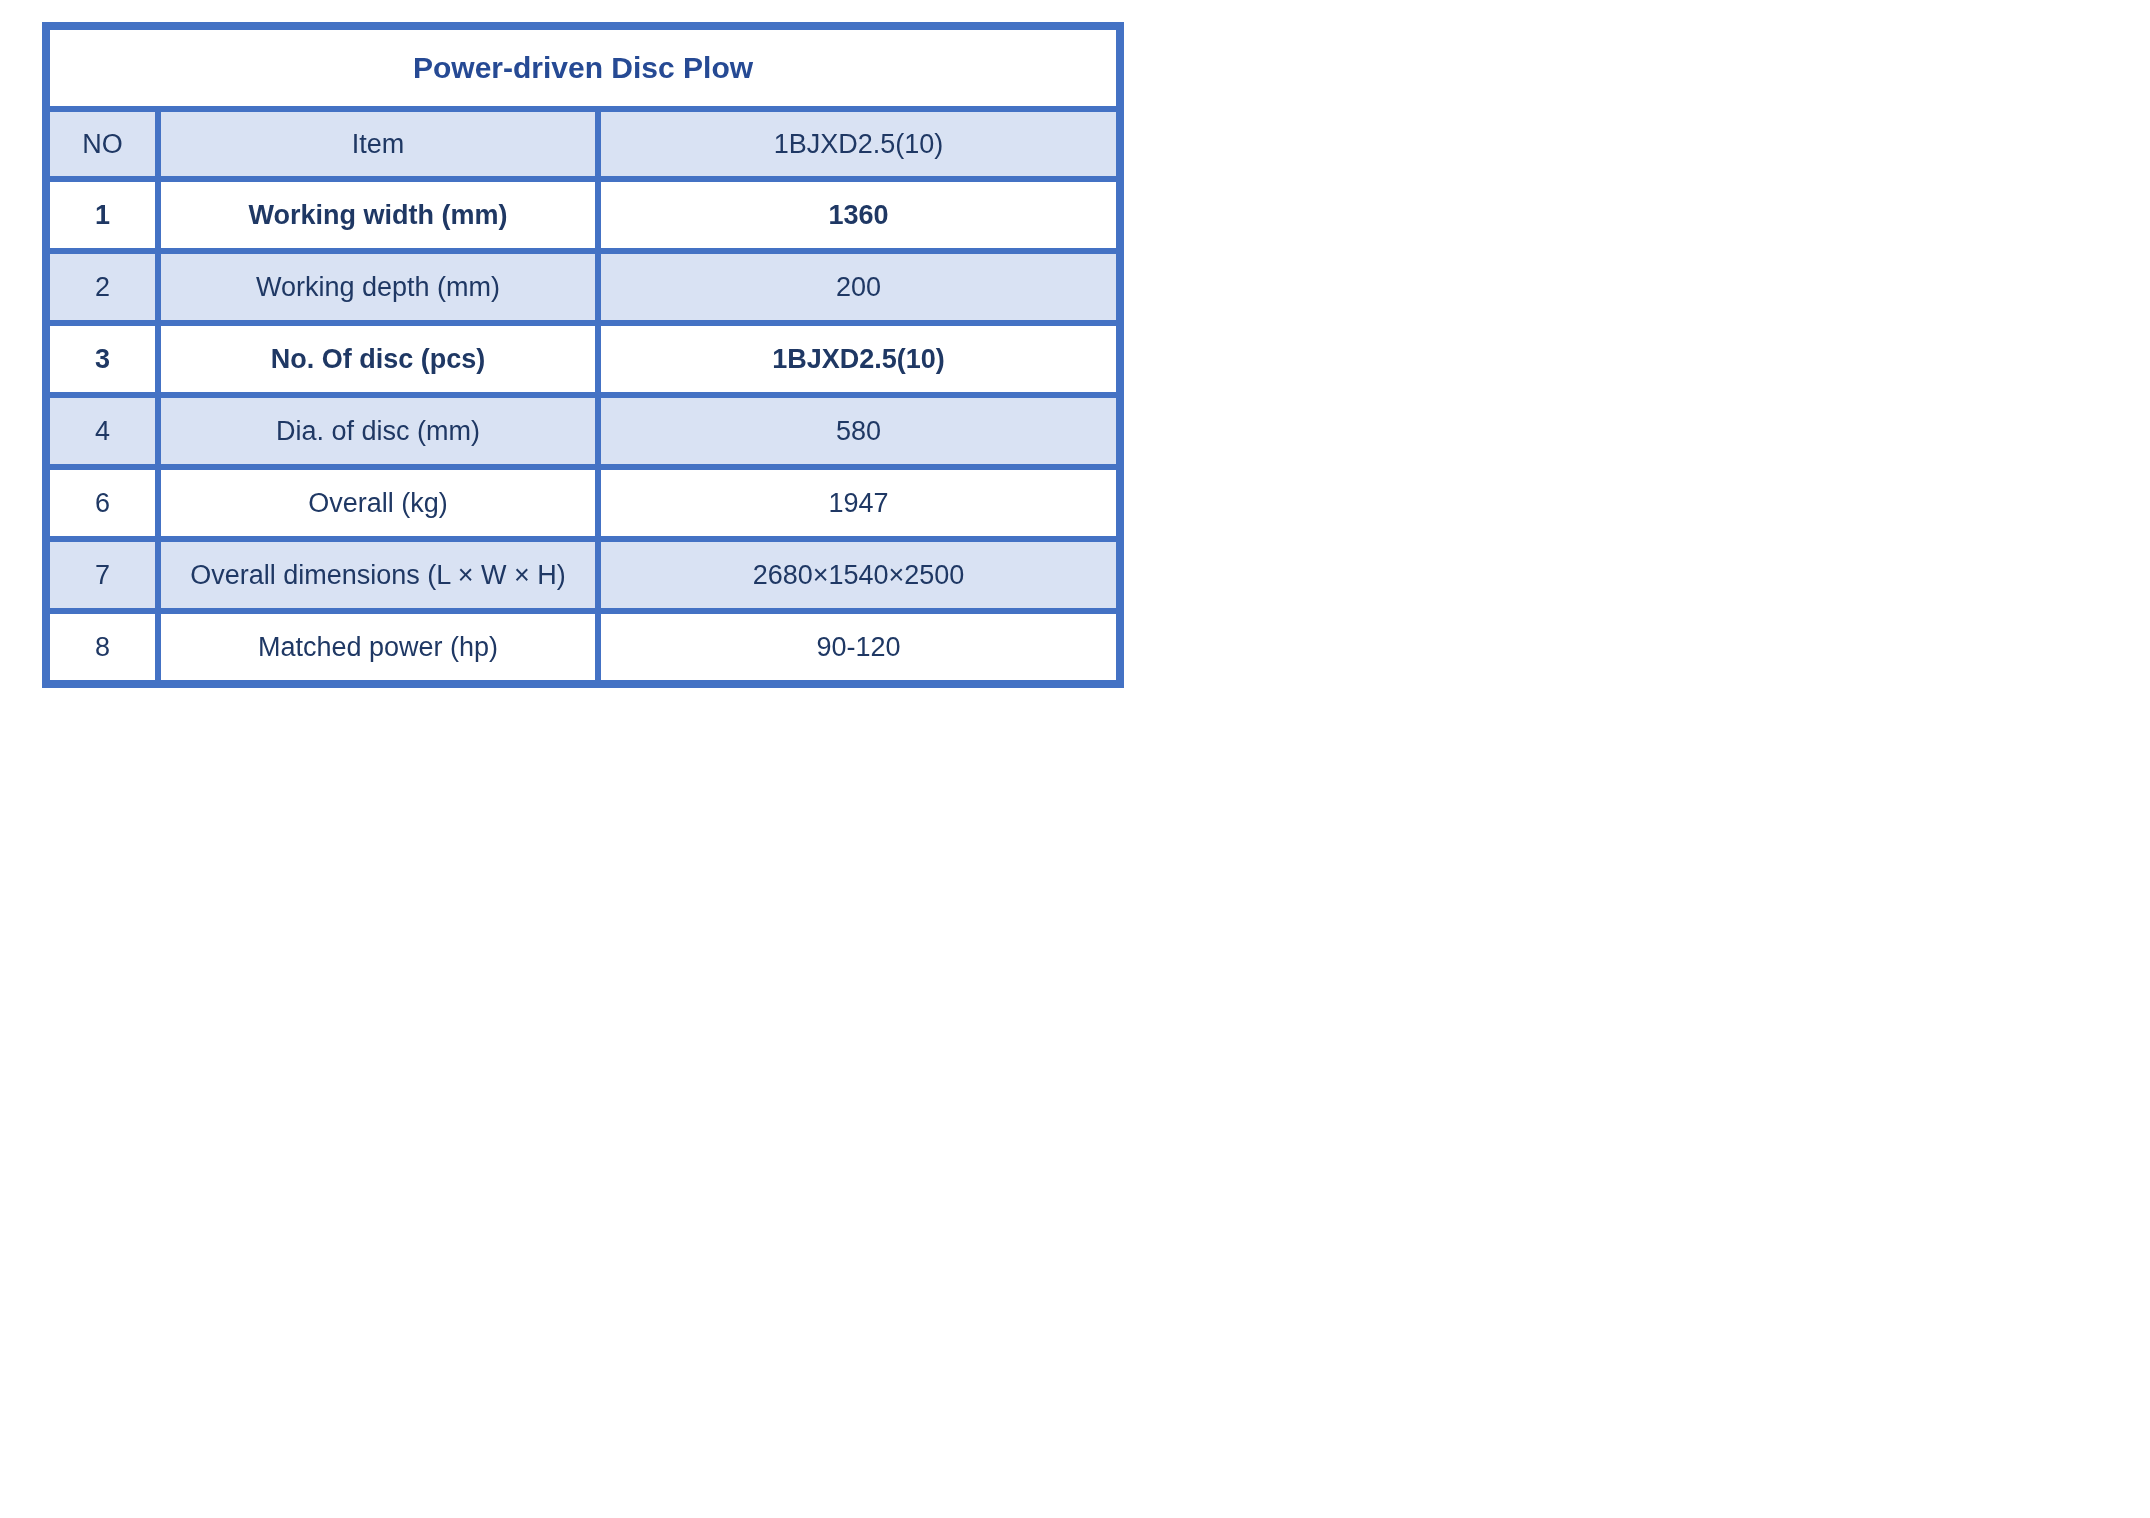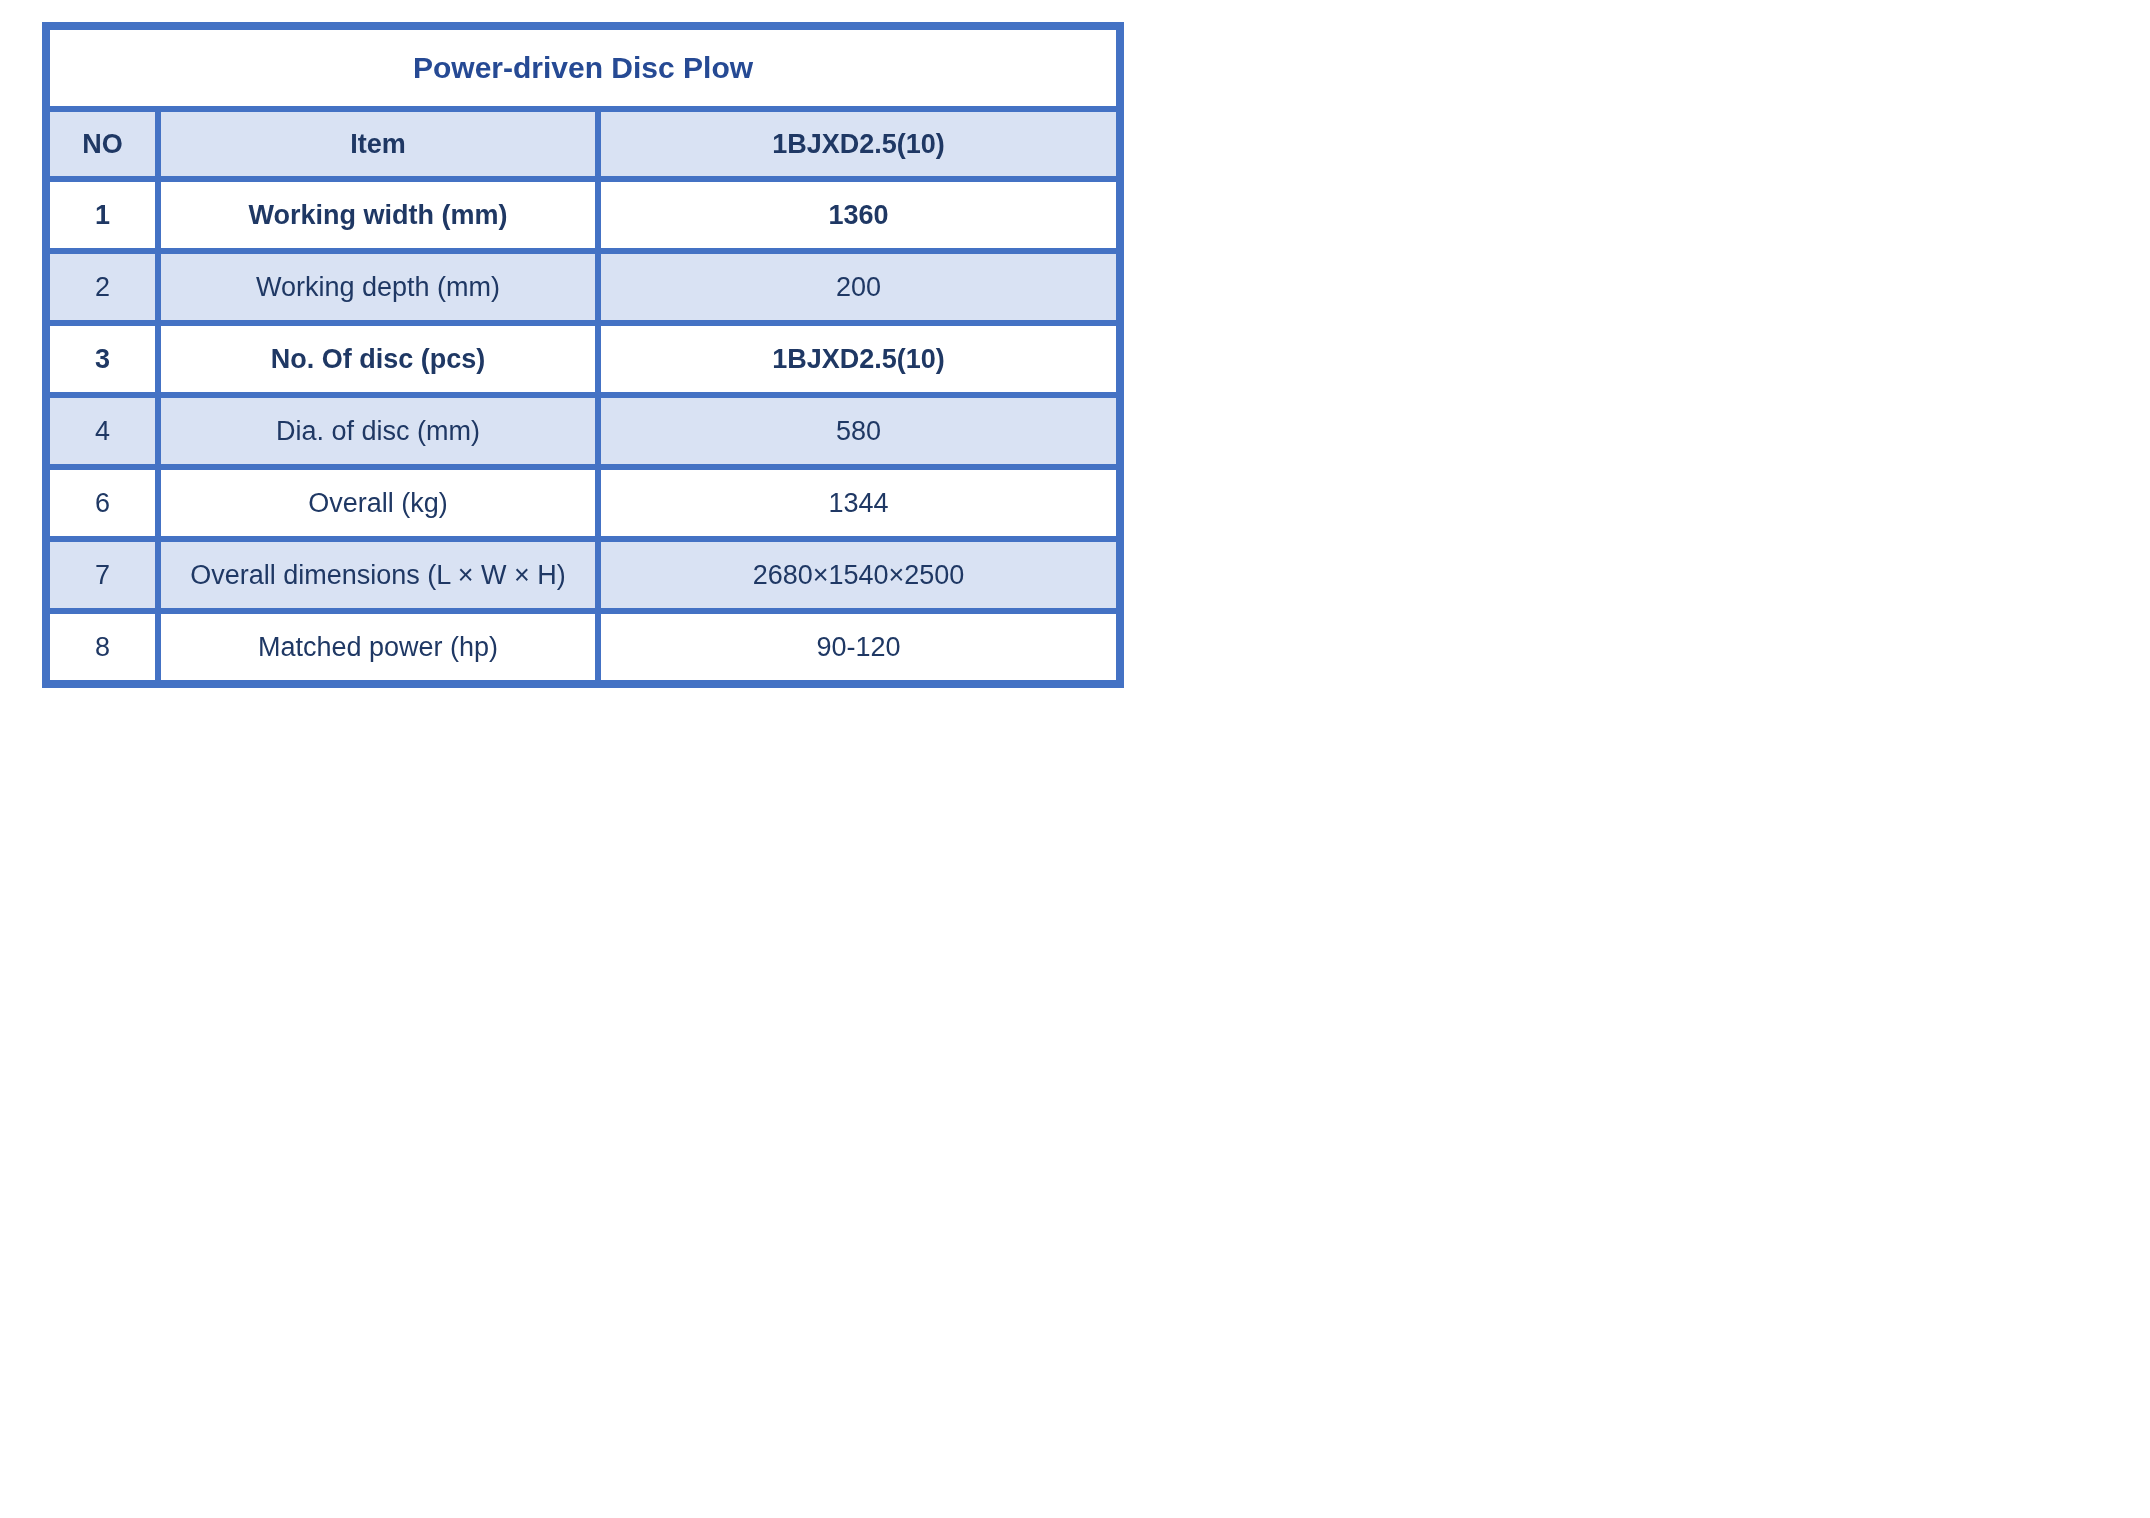--- a/index.html
+++ b/index.html
@@ -38,21 +38,21 @@
   .title-row td {
     height: 72px;
     background: var(--white-fill, #ffffff);
     font-weight: bold;
     font-size: 30px;
     color: var(--title-text, #264A94);
   }
   .header-row th {
     height: 60px;
     background: var(--band-fill, #D9E2F3);
-    font-weight: bold;
+    font-weight: normal;
   }
   .data-row td {
     height: 62px;
     background: var(--white-fill, #ffffff);
   }
   .data-row:nth-child(even) td {
     background: var(--band-fill, #D9E2F3);
   }
   .data-row.bold-row td {
     font-weight: bold;
@@ -97,21 +97,21 @@
     <td>1BJXD2.5(10)</td>
   </tr>
       <tr class="data-row">
     <td>4</td>
     <td>Dia. of disc (mm)</td>
     <td>580</td>
   </tr>
       <tr class="data-row">
     <td>6</td>
     <td>Overall (kg)</td>
-    <td>1344</td>
+    <td>1947</td>
   </tr>
       <tr class="data-row">
     <td>7</td>
     <td>Overall dimensions (L × W × H)</td>
     <td>2680×1540×2500</td>
   </tr>
       <tr class="data-row">
     <td>8</td>
     <td>Matched power (hp)</td>
     <td>90-120</td>

